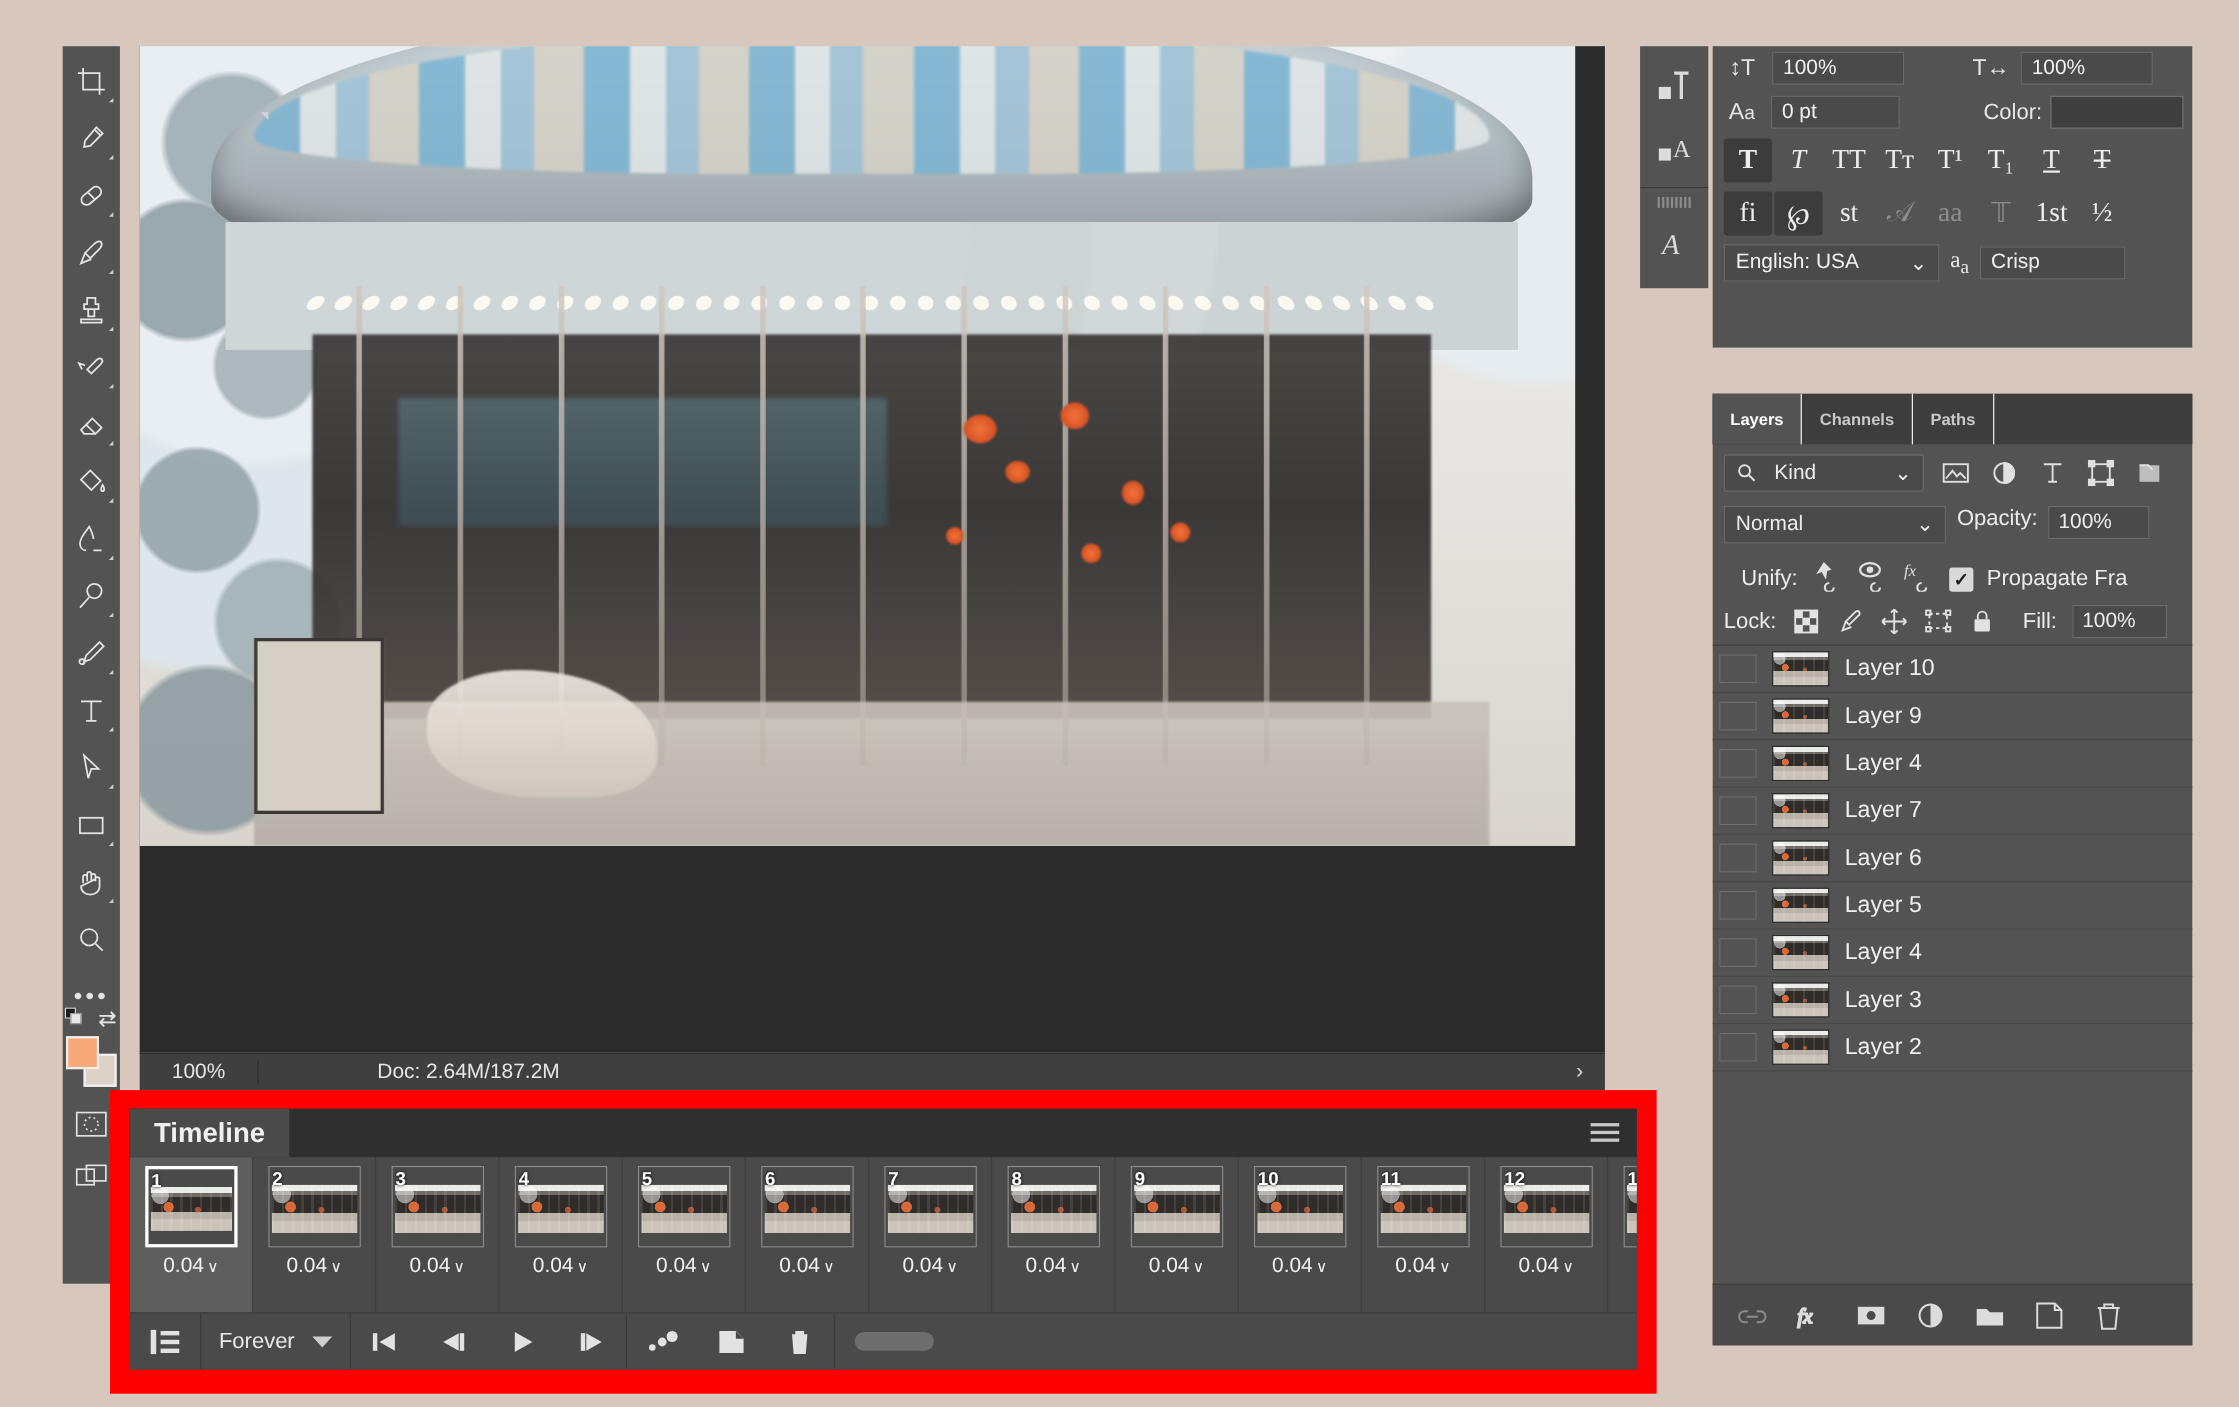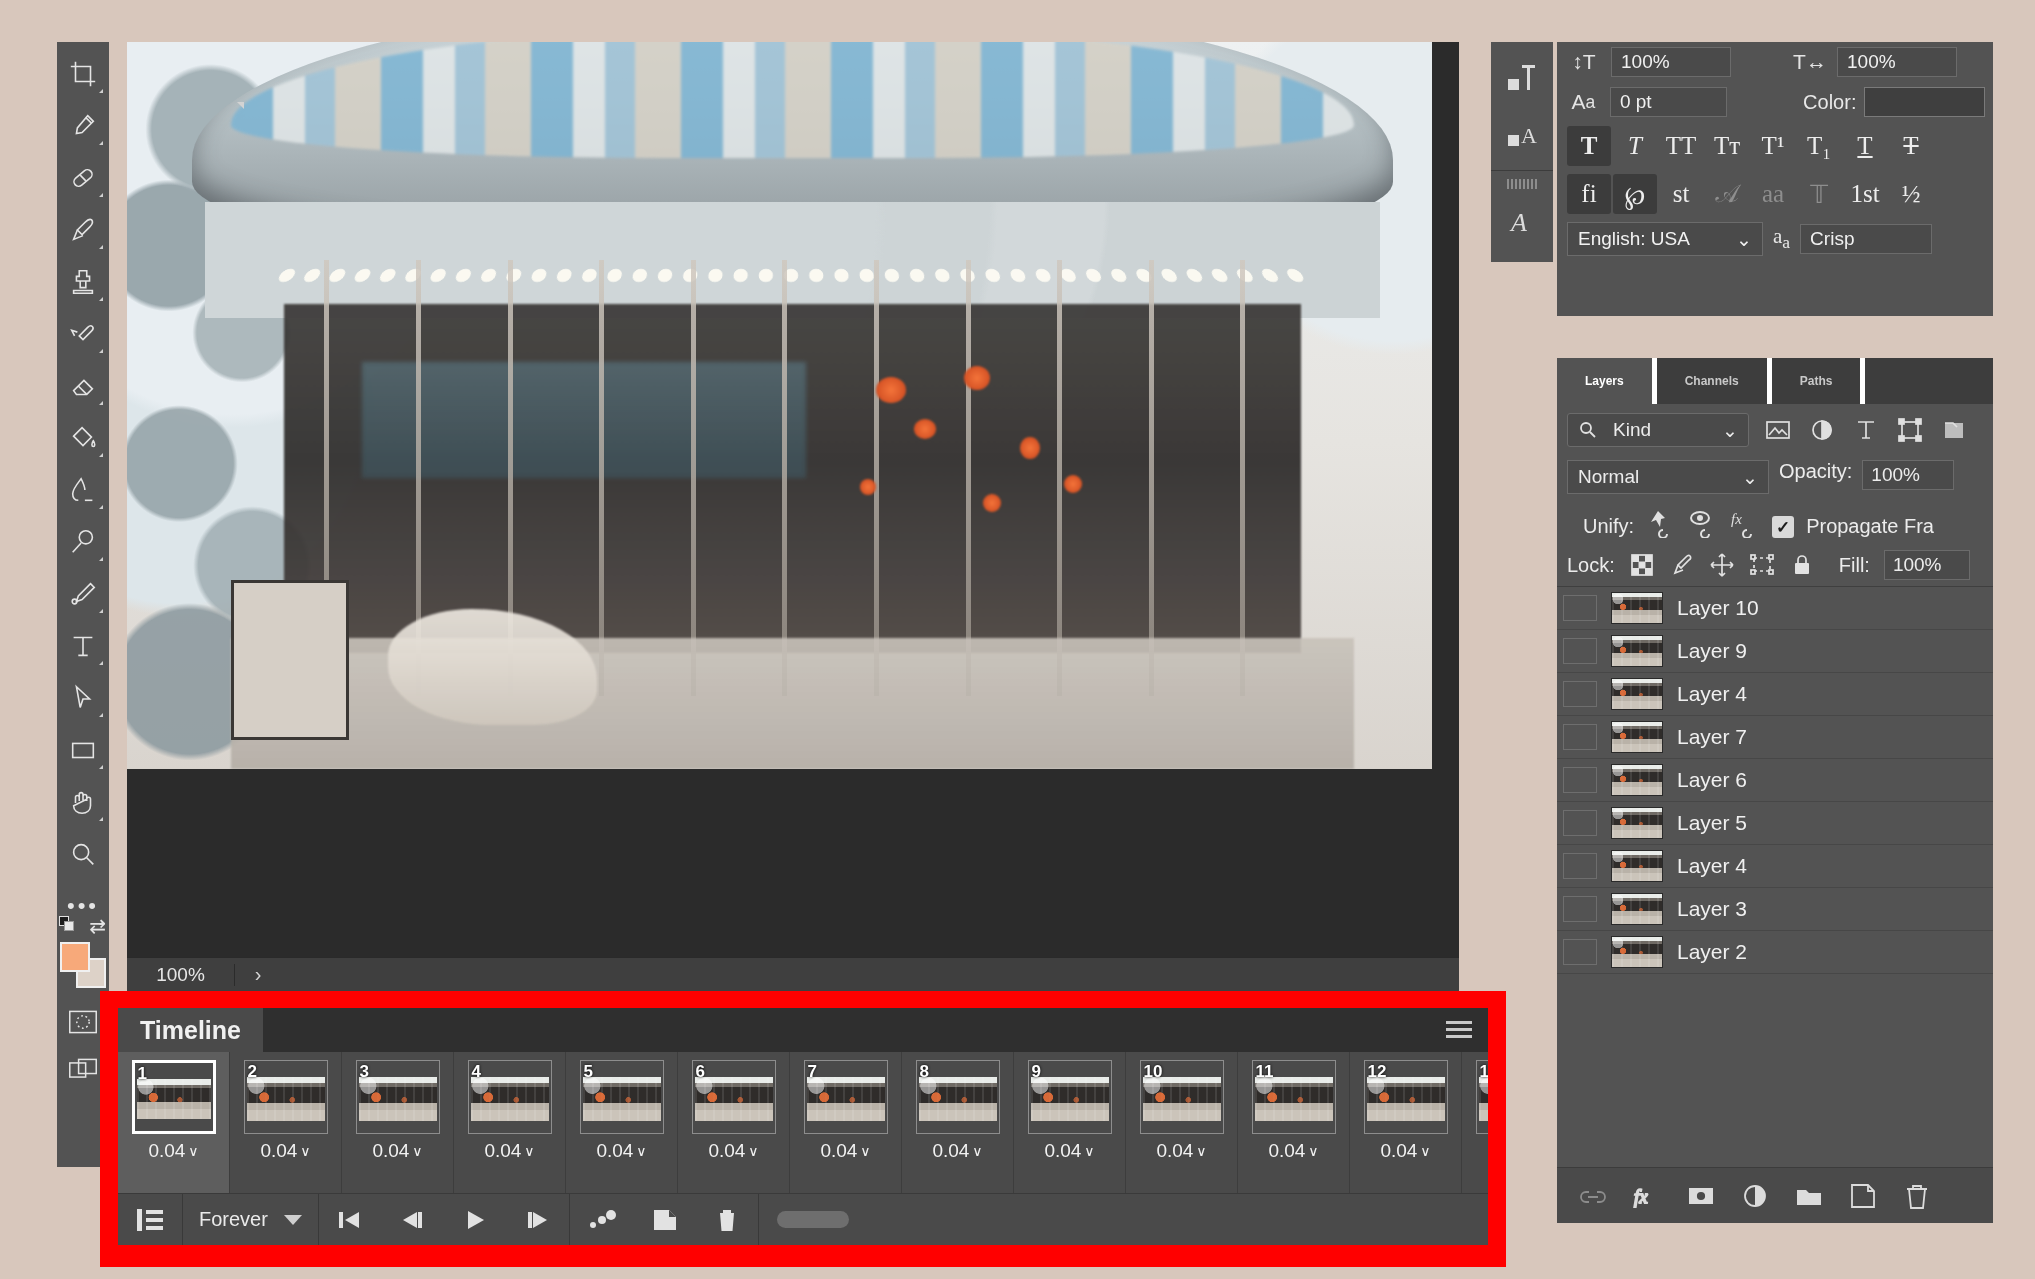--- a/index.html
+++ b/index.html
@@ -303,23 +303,23 @@
   }
 
   
   .layers-panel {
     position:absolute; left:1557px; top:358px;
     width:436px; height:865px;
     background:#535353; color:#ececec;
   }
   .lp-tabs { display:flex; height:46px; background:#3d3d3d; }
   .lp-tab {
-    padding:0 28px; display:flex; align-items:center;
-    font-size:12px; font-weight:bold; color:#c9c9c9;
-    border-right:5px solid #ffffff;
+    padding:0 16px; display:flex; align-items:center;
+    font-size:15px; font-weight:bold; color:#c9c9c9;
+    border-right:1px solid #ffffff;
   }
   .lp-tab.active { background:#535353; color:#ffffff; }
 
   .lp-filter { display:flex; align-items:center; gap:14px; padding:9px 10px; }
   .lp-kind {
     width:182px; height:34px; background:#4a4a4a; border:1px solid #6b6b6b;
     border-radius:3px; display:flex; align-items:center; padding:0 10px;
     font-size:19px; justify-content:space-between;
   }
   .lp-kind-left { display:flex; align-items:center; gap:15px; }
@@ -545,20 +545,21 @@
         <div class="cr-base"></div>
         <div class="cr-horse"></div>
         <div class="cr-board"></div>
       </div>
     </div>
     <div class="rail-arrow" style="top:60px"></div>
   </div>
 
   <div class="statusbar">
     <div class="sb-zoom">100%</div>
+    <div class="sb-doc">Doc: 2.64M/187.2M</div>
     <div class="sb-arrow">›</div>
   </div>
 
   <div class="timeline-highlight">
     <div class="timeline-panel">
       <div class="tl-header">
         <div class="tl-tab">Timeline</div>
         <div class="tl-menu">
           <i></i>
             <i></i>

